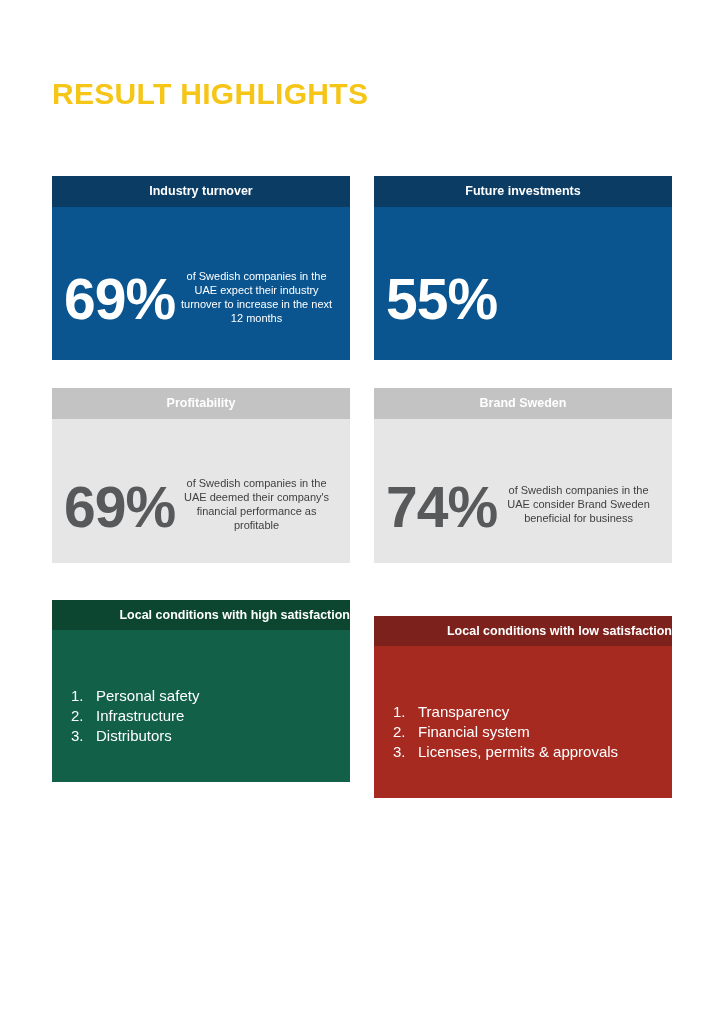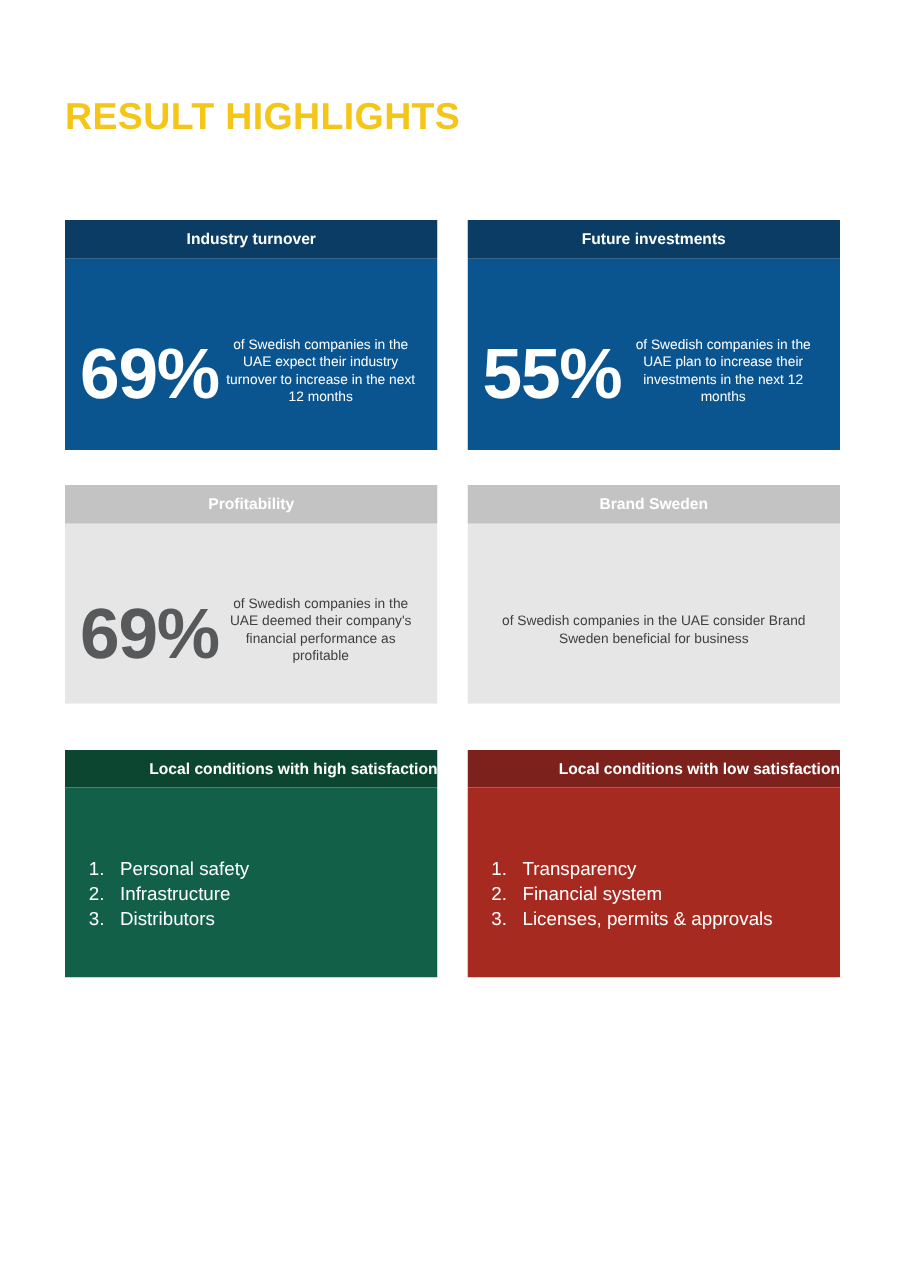--- a/index.html
+++ b/index.html
@@ -129,21 +129,21 @@
     padding-left: 19px;
   }
   .ranked-list .num {
     width: 25px;
     flex: 0 0 25px;
   }
 
   .card-green .card-header { background: #0c4631; }
   .card-green .card-body   { background: #126048; }
 
-  .card-red .card-header { background: #7d211c; }
+  .card-red .card-header { background: #7d211c; margin-top: 16px; }
   .card-red .card-body   { background: #a72a21; }
 </style>
 </head>
 <body>
 
 <div class="page">
 
   <div class="page-title">RESULT HIGHLIGHTS</div>
 
   <div class="grid">
@@ -155,41 +155,41 @@
         <div class="card-body stat-body">
           <div class="stat-figure">69%</div>
           <div class="stat-caption">of Swedish companies in the UAE expect their industry turnover to increase in the next 12 months</div>
         </div>
       </div>
 
       <div class="card card-blue">
         <div class="card-header">Future investments</div>
         <div class="card-body stat-body">
           <div class="stat-figure">55%</div>
-          <div class="stat-caption">of Swedish companies in the UAE plan to increase their investments in the next 12 months</div>
         </div>
       </div>
 
     </div>
 
     <div style="height:28px"></div>
 
     <div class="row row-2">
 
       <div class="card card-gray">
         <div class="card-header">Profitability</div>
         <div class="card-body stat-body">
           <div class="stat-figure">69%</div>
           <div class="stat-caption">of Swedish companies in the UAE deemed their company's financial performance as profitable</div>
         </div>
       </div>
 
       <div class="card card-gray">
         <div class="card-header">Brand Sweden</div>
         <div class="card-body stat-body">
+          <div class="stat-figure">74%</div>
           <div class="stat-caption">of Swedish companies in the UAE consider Brand Sweden beneficial for business</div>
         </div>
       </div>
 
     </div>
 
     <div style="height:37px"></div>
 
     <div class="row row-3">
 

